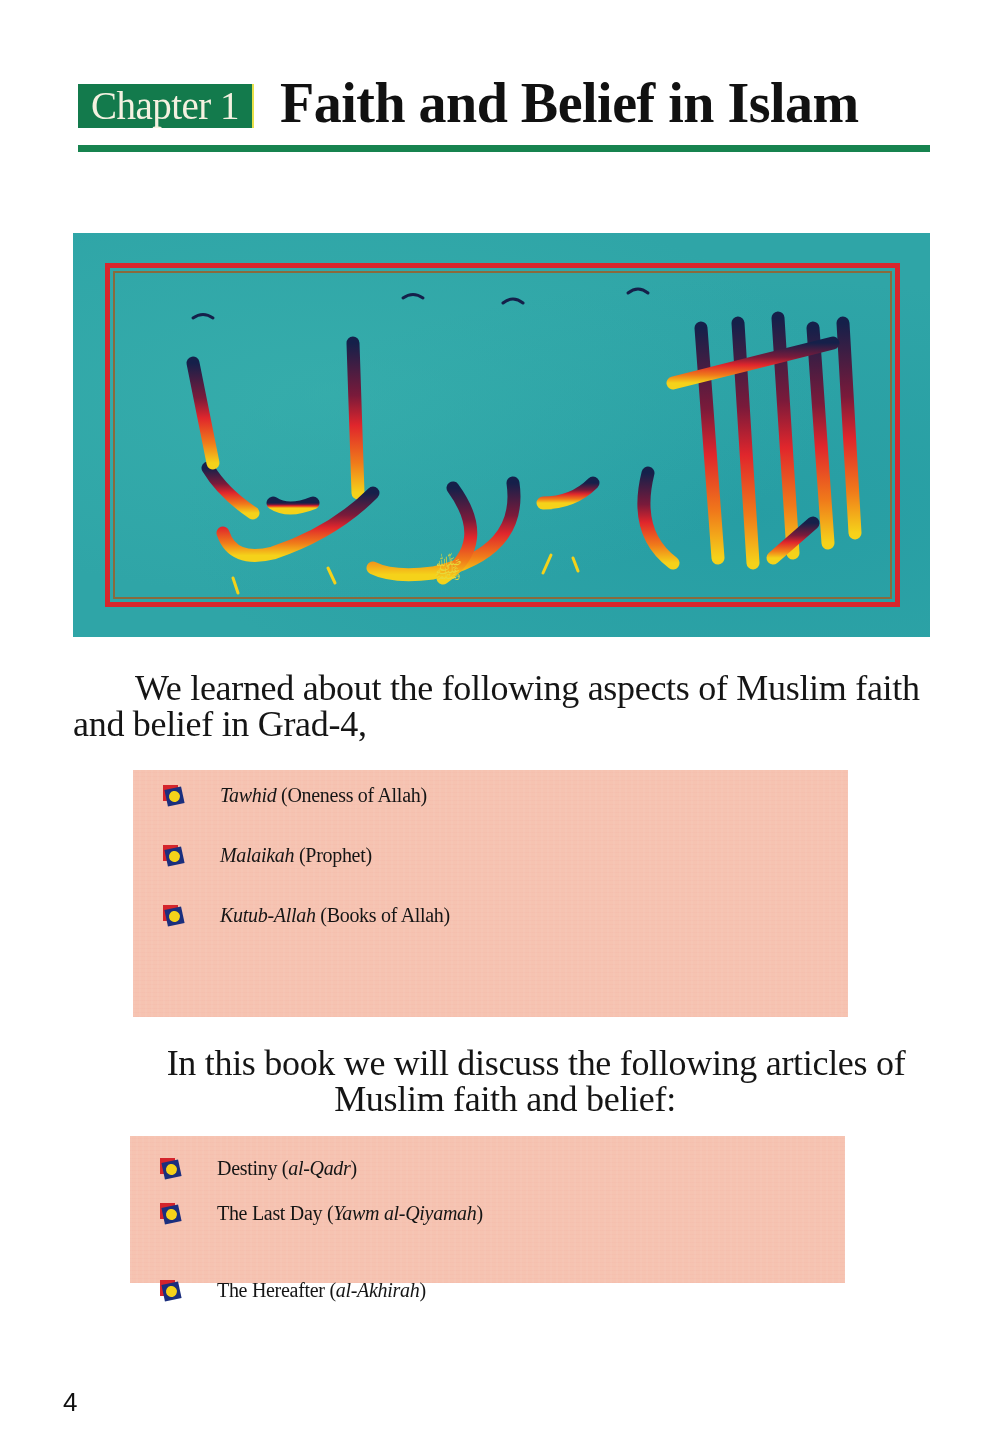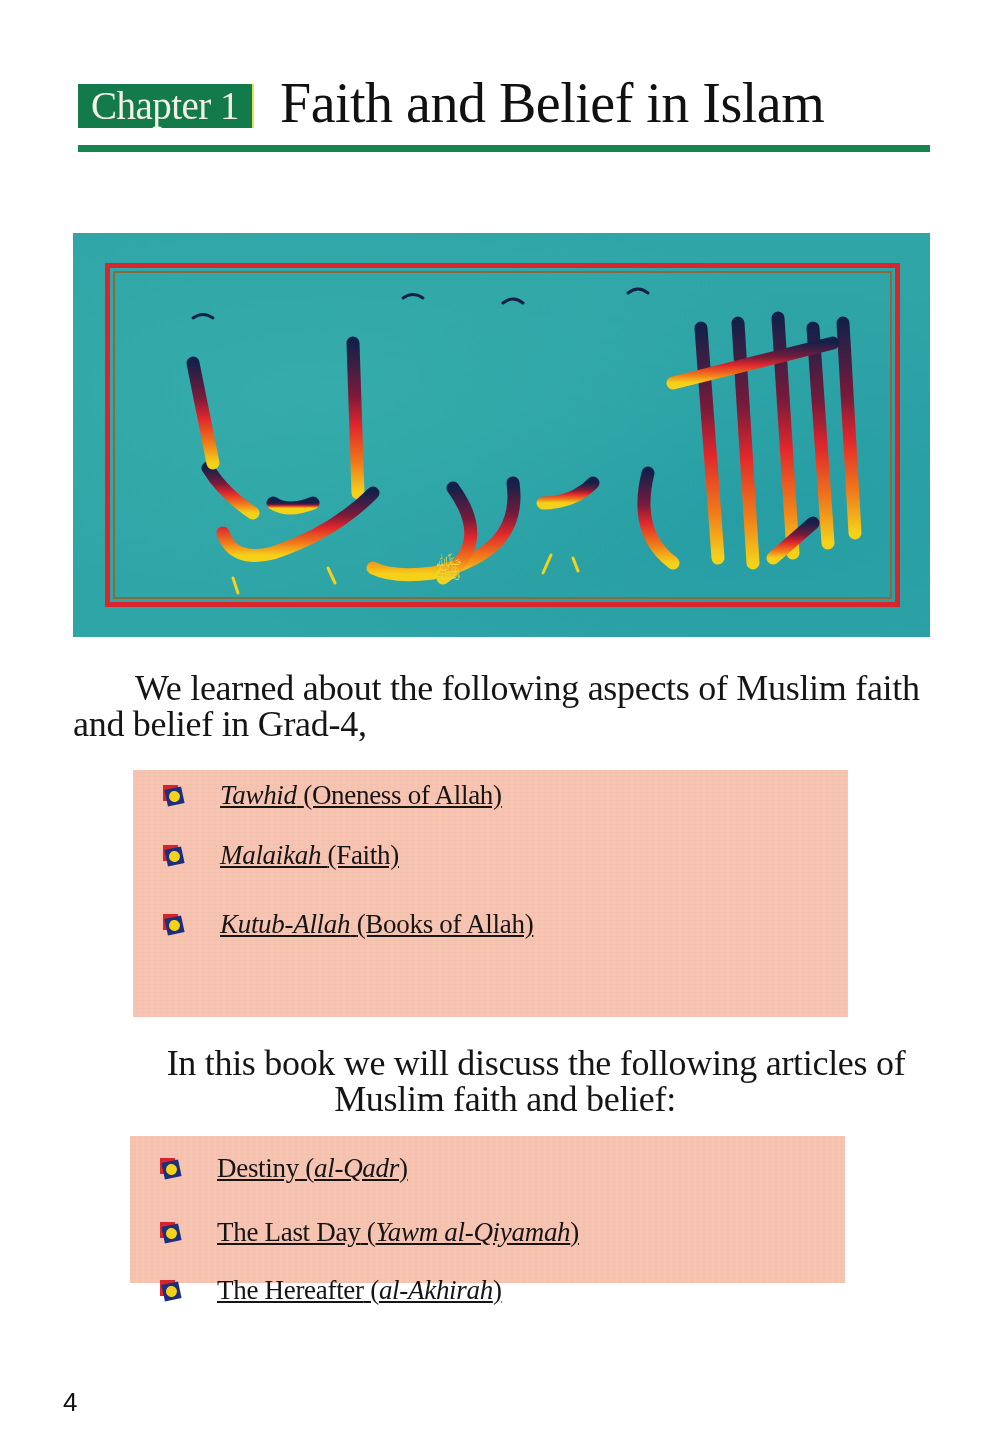--- a/index.html
+++ b/index.html
@@ -39,20 +39,21 @@
     }
     .chapter-title {
       position: absolute;
       left: 202px;
       top: -14px;
       font-size: 56px;
       line-height: 70px;
       color: #111;
       white-space: nowrap;
       letter-spacing: -0.5px;
+      font-weight: bold;
     }
     .chapter-rule {
       position: absolute;
       left: 0;
       top: 63px;
       width: 852px;
       height: 7px;
       background: #17834f;
     }
 
@@ -135,26 +136,25 @@
     .list-item {
       position: absolute;
       left: 0;
       height: 40px;
       width: 100%;
     }
     .list-text {
       position: absolute;
       left: 87px;
       top: 0;
-      font-size: 27px;
+      font-size: 20px;
       line-height: 40px;
       color: #151515;
       white-space: nowrap;
       letter-spacing: -0.3px;
-      text-decoration: underline;
     }
     .list-text i {
       font-style: italic;
     }
     .bullet {
       position: absolute;
       left: 30px;
       top: 10px;
       width: 22px;
       height: 22px;
@@ -276,23 +276,23 @@
       </span>
     <span class="list-text"><i>Tawhid</i> <span>(Oneness of Allah)</span></span>
   </div>
   <div class="list-item" style="top:65px;">
     <span class="bullet">
         <span class="back"></span>
         <span class="front">
           <span class="dot"></span>
         </span>
       </span>
-    <span class="list-text"><i>Malaikah</i> <span>(Faith)</span></span>
-  </div>
-  <div class="list-item" style="top:134px;">
+    <span class="list-text"><i>Malaikah</i> <span>(Prophet)</span></span>
+  </div>
+  <div class="list-item" style="top:125px;">
     <span class="bullet">
         <span class="back"></span>
         <span class="front">
           <span class="dot"></span>
         </span>
       </span>
     <span class="list-text"><i>Kutub-Allah</i> <span>(Books of Allah)</span></span>
   </div>
 </div>
 
@@ -301,21 +301,21 @@
 <div class="list-box list-box-2">
   <div class="list-item" style="top:12px;">
     <span class="bullet">
         <span class="back"></span>
         <span class="front">
           <span class="dot"></span>
         </span>
       </span>
     <span class="list-text"><span>Destiny</span> (<i>al-Qadr</i>)</span>
   </div>
-  <div class="list-item" style="top:76px;padding-left:7px;">
+  <div class="list-item" style="top:57px;padding-left:7px;">
     <span class="bullet">
         <span class="back"></span>
         <span class="front">
           <span class="dot"></span>
         </span>
       </span>
     <span class="list-text"><span>The Last Day</span> (<i>Yawm al-Qiyamah</i>)</span>
   </div>
   <div class="list-item" style="top:134px;">
     <span class="bullet">

